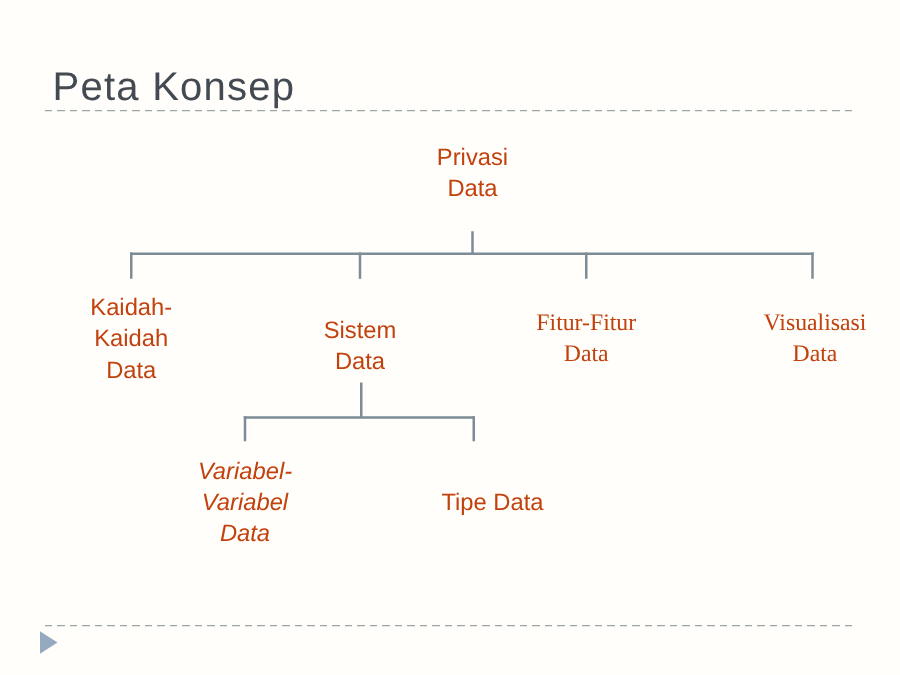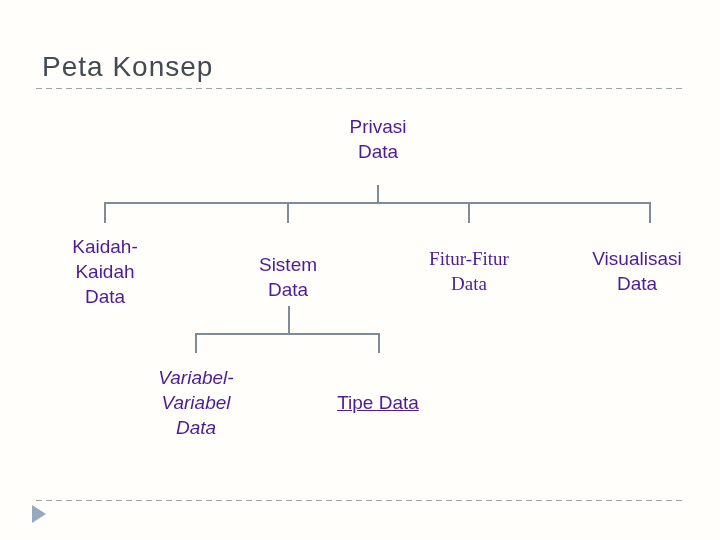--- a/index.html
+++ b/index.html
@@ -11,21 +11,21 @@
     overflow: hidden;
   }
   .slide {
     position: absolute;
     left: 0; top: 0;
     width: 720px; height: 540px;
   }
   .title {
     position: absolute;
     left: 42px; top: 51px;
-    font-size: 28px;
+    font-size: 32px;
     font-weight: 400;
     letter-spacing: 1px;
     color: #434a52;
     white-space: nowrap;
   }
   .dash-rule {
     position: absolute;
     height: 1px;
     background: repeating-linear-gradient(to right, #9da5a7 0 6px, transparent 6px 10px);
   }
@@ -33,31 +33,31 @@
   .footer-rule { left: 36px; top: 500px; width: 649px; }
 
   .node {
     position: absolute;
     display: flex;
     align-items: center;
     justify-content: center;
     text-align: center;
     font-size: 19px;
     line-height: 25px;
-    color: #4c1d95;
+    color: #c2410c;
   }
   .node span { white-space: pre-line; }
 
   .node-root        { left: 318px; top: 108px; width: 120px; height: 62px; }
   .node-kaidah      { left:  45px; top: 230px; width: 120px; height: 82px; }
   .node-sistem      { left: 228px; top: 236px; width: 120px; height: 82px; }
   .node-fitur       { left: 399px; top: 230px; width: 140px; height: 82px; font-family: Liberation Serif, serif; }
-  .node-visualisasi { left: 572px; top: 230px; width: 130px; height: 82px; }
+  .node-visualisasi { left: 587px; top: 230px; width: 130px; height: 82px; font-family: Liberation Serif, serif; }
   .node-variabel    { left: 136px; top: 360px; width: 120px; height: 84px; font-style: italic; }
-  .node-tipe        { left: 308px; top: 360px; width: 140px; height: 84px; text-decoration: underline; }
+  .node-tipe        { left: 324px; top: 360px; width: 140px; height: 84px; }
 
   .conn { position: absolute; background: #7e8c96; }
   .conn-root-stub   { left: 377px; top: 185px; width: 2px;   height: 18px; }
   .conn-l1-bar      { left: 104px; top: 202px; width: 547px; height: 2px;  }
   .conn-drop-k      { left: 104px; top: 202px; width: 2px;   height: 21px; }
   .conn-drop-s      { left: 287px; top: 202px; width: 2px;   height: 21px; }
   .conn-drop-f      { left: 468px; top: 202px; width: 2px;   height: 21px; }
   .conn-drop-v      { left: 649px; top: 202px; width: 2px;   height: 21px; }
   .conn-sistem-stub { left: 288px; top: 306px; width: 2px;   height: 28px; }
   .conn-l2-bar      { left: 195px; top: 333px; width: 185px; height: 2px;  }

